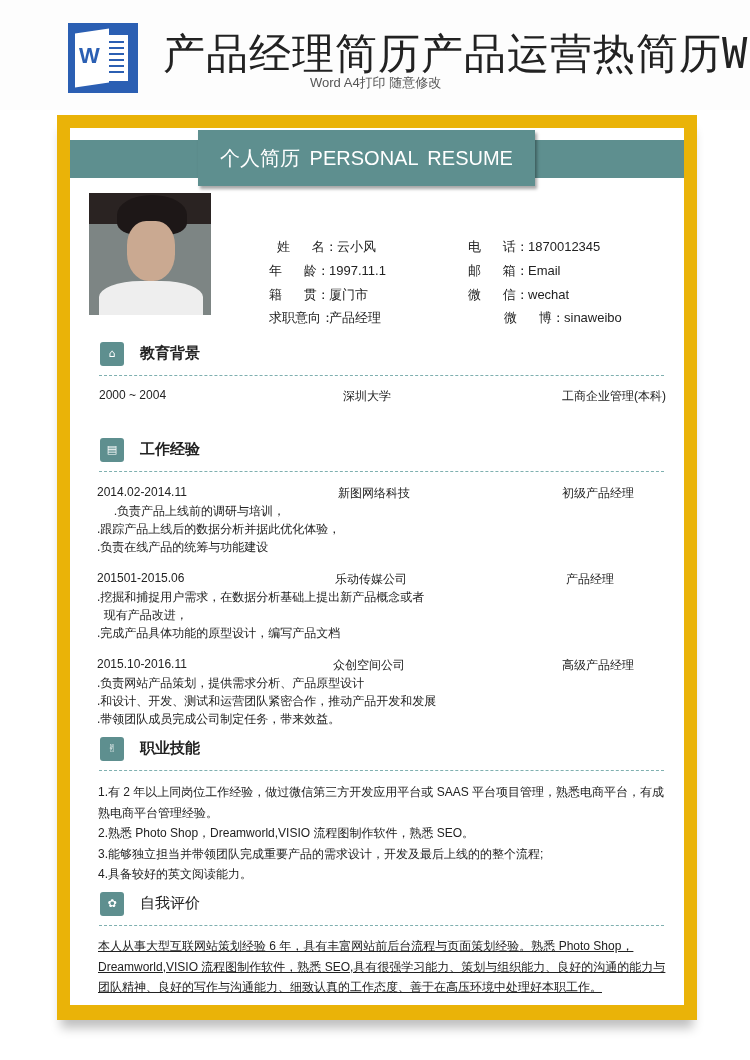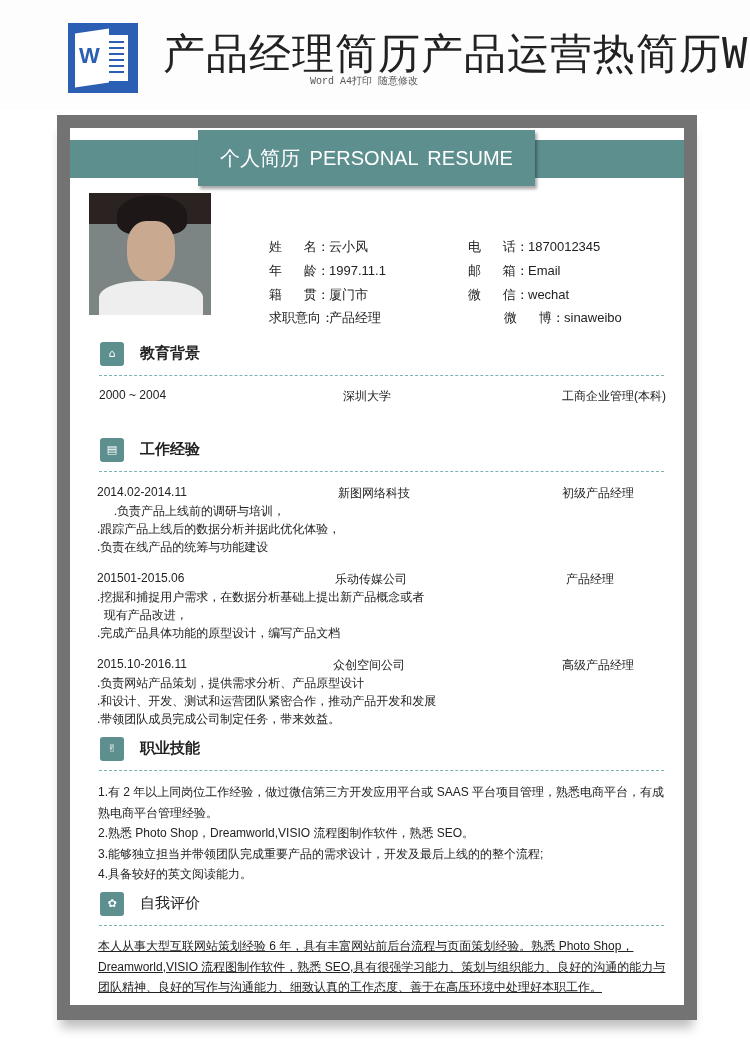--- a/index.html
+++ b/index.html
@@ -7,24 +7,24 @@
     body { font-family: "DejaVu Sans", "Liberation Sans", sans-serif; color: #222; position: relative; }
 
     
     .banner { position: absolute; left: 0; top: 0; width: 750px; height: 110px; background: #fdfdfd; }
     .word-icon { position: absolute; left: 68px; top: 23px; width: 70px; height: 70px; background: #2b5fb3; }
     .word-icon .page { position: absolute; left: 36px; top: 12px; width: 24px; height: 46px; background: #fff; }
     .word-icon .page i { position: absolute; left: 4px; width: 16px; height: 2px; background: #2b5fb3; }
     .word-icon .cover { position: absolute; left: 7px; top: 8px; width: 34px; height: 54px; background: #fff; transform: skewY(-8deg); }
     .word-icon .w { position: absolute; left: 11px; top: 20px; font: bold 22px "Liberation Sans", sans-serif; color: #2b5fb3; }
     .doc-title { position: absolute; left: 163px; top: 26px; font-size: 42px; color: #222; letter-spacing: 1px; white-space: nowrap; font-family: "DejaVu Sans Mono", monospace; }
-    .doc-sub { position: absolute; left: 310px; top: 74px; font-size: 10px; color: #555; font-family: Liberation Mono, monospace; }
+    .doc-sub { position: absolute; left: 310px; top: 74px; font-size: 13px; color: #555; font-family: Liberation Sans, sans-serif; }
 
     
-    .frame { position: absolute; left: 57px; top: 115px; width: 640px; height: 905px; background: #737373; box-shadow: 0 12px 10px -4px rgba(0,0,0,0.25); }
+    .frame { position: absolute; left: 57px; top: 115px; width: 640px; height: 905px; background: #eab308; box-shadow: 0 12px 10px -4px rgba(0,0,0,0.25); }
     .paper { position: absolute; left: 13px; top: 13px; width: 614px; height: 877px; background: #fff; }
     .band { position: absolute; left: 0; top: 12px; width: 614px; height: 38px; background: #5e8f8f; }
     .title-box { position: absolute; left: 128px; top: 2px; width: 337px; height: 56px; background: #5e8f8f; box-shadow: 2px 3px 3px rgba(0,0,0,0.35); color: #fff; font-size: 20px; text-align: center; line-height: 56px; font-family: "Liberation Sans", sans-serif; word-spacing: 4px; }
 
     .photo { position: absolute; left: 19px; top: 65px; width: 122px; height: 122px; background: radial-gradient(ellipse at 50% 40%, #d8c0a8 0 22%, transparent 23%), linear-gradient(180deg, #2a2322 0 25%, #7d8584 25% 100%); overflow: hidden; }
     .photo .hair { position: absolute; left: 28px; top: 2px; width: 70px; height: 40px; background: #1d1717; border-radius: 50% 50% 30% 30%; }
     .photo .face { position: absolute; left: 38px; top: 28px; width: 48px; height: 60px; background: #caa991; border-radius: 40% 40% 45% 45%; }
     .photo .shirt { position: absolute; left: 10px; top: 88px; width: 104px; height: 40px; background: #eeeeee; border-radius: 40% 40% 0 0; }
 
     .info { position: absolute; font-size: 13px; font-family: "Liberation Sans", sans-serif; color: #222; }
@@ -65,21 +65,21 @@
     <div class="title-box">个人简历   PERSONAL   RESUME</div>
 
     <div class="photo">
       <div class="hair"></div>
       <div class="face"></div>
       <div class="shirt"></div>
     </div>
 
     <div class="info">
       <div class="info-row" style="left:199px; top:110px;">
-        <span style="display:inline-block;width:60px;">姓&nbsp;&nbsp;&nbsp;&nbsp;&nbsp;&nbsp;名：</span><span>云小风</span>
+        <span style="display:inline-block;width:60px;margin-left:8px;">姓&nbsp;&nbsp;&nbsp;&nbsp;&nbsp;&nbsp;名：</span><span>云小风</span>
       </div>
       <div class="info-row" style="left:199px; top:134px;">
         <span style="display:inline-block;width:60px;">年&nbsp;&nbsp;&nbsp;&nbsp;&nbsp;&nbsp;龄：</span><span>1997.11.1</span>
       </div>
       <div class="info-row" style="left:199px; top:158px;">
         <span style="display:inline-block;width:60px;">籍&nbsp;&nbsp;&nbsp;&nbsp;&nbsp;&nbsp;贯：</span><span>厦门市</span>
       </div>
       <div class="info-row" style="left:199px; top:181px;">
         <span style="display:inline-block;width:60px;">求职意向：</span><span>产品经理</span>
       </div>

